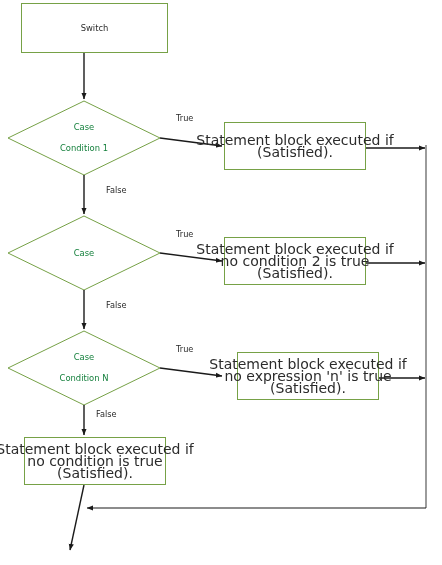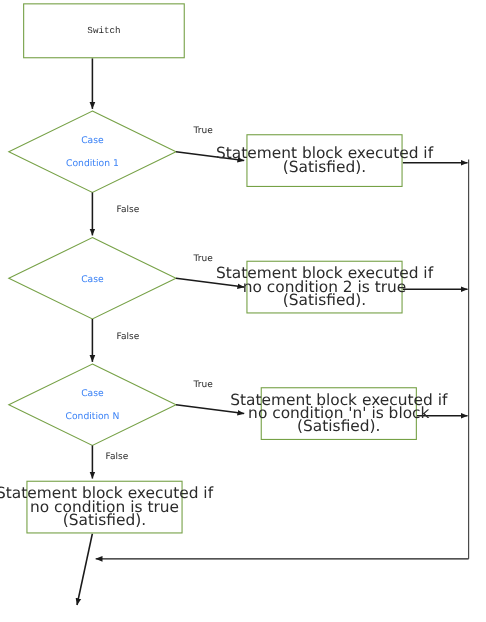--- a/index.html
+++ b/index.html
@@ -45,21 +45,21 @@
     line-height: 20px;
     white-space: nowrap;
   }
   .diamond-label {
     position: absolute;
     display: flex;
     flex-direction: column;
     align-items: center;
     justify-content: center;
     text-align: center;
-    color: #3b82f6;
+    color: #15803d;
     pointer-events: none;
   }
   .diamond-label .line {
     font-size: 8.4px;
     line-height: 21px;
     white-space: nowrap;
   }
   .edge-label {
     position: absolute;
     font-size: 8.2px;
@@ -94,21 +94,21 @@
   <line x1="366" y1="148" x2="425" y2="148" stroke="#1a1a1a" stroke-width="1.3" marker-end="url(#arrow)"></line>
   <line x1="366" y1="263" x2="425" y2="263" stroke="#1a1a1a" stroke-width="1.3" marker-end="url(#arrow)"></line>
   <line x1="366" y1="378" x2="425" y2="378" stroke="#1a1a1a" stroke-width="1.3" marker-end="url(#arrow)"></line>
 
   <line x1="426" y1="145" x2="426" y2="508" stroke="#4a4a4a" stroke-width="1.1"></line>
   <line x1="426" y1="508" x2="87" y2="508" stroke="#1a1a1a" stroke-width="1.2" marker-end="url(#arrow)"></line>
 
   <line x1="84" y1="485" x2="70" y2="550" stroke="#1a1a1a" stroke-width="1.4" marker-end="url(#arrow)"></line>
 </svg>
 
-<div class="node proc-box switch-box" style="left:21px; top:3px; width:147px; height:50px;font-family:Liberation Mono, monospace;">
+<div class="node proc-box switch-box" style="left:21px; top:3px; width:147px; height:50px;">
   <div class="line">Switch</div>
 </div>
 
 <div class="diamond-label" style="left:24px; top:114px; width:120px; height:48px;">
   <div class="line">Case</div>
   <div class="line">Condition 1</div>
 </div>
 <div class="edge-label" style="left:176px; top:113px;">True</div>
 <div class="edge-label" style="left:106px; top:185px;">False</div>
 
@@ -131,21 +131,21 @@
 </div>
 
 <div class="node proc-box" style="left:224px; top:237px; width:142px; height:48px;">
   <div class="line">Statement block executed if</div>
   <div class="line">no condition 2 is true</div>
   <div class="line">(Satisfied).</div>
 </div>
 
 <div class="node proc-box" style="left:237px; top:352px; width:142px; height:48px;">
   <div class="line">Statement block executed if</div>
-  <div class="line">no condition 'n' is block</div>
+  <div class="line">no expression 'n' is true</div>
   <div class="line">(Satisfied).</div>
 </div>
 
 <div class="node proc-box" style="left:24px; top:437px; width:142px; height:48px;">
   <div class="line">Statement block executed if</div>
   <div class="line">no condition is true</div>
   <div class="line">(Satisfied).</div>
 </div>
 
 </body></html>

